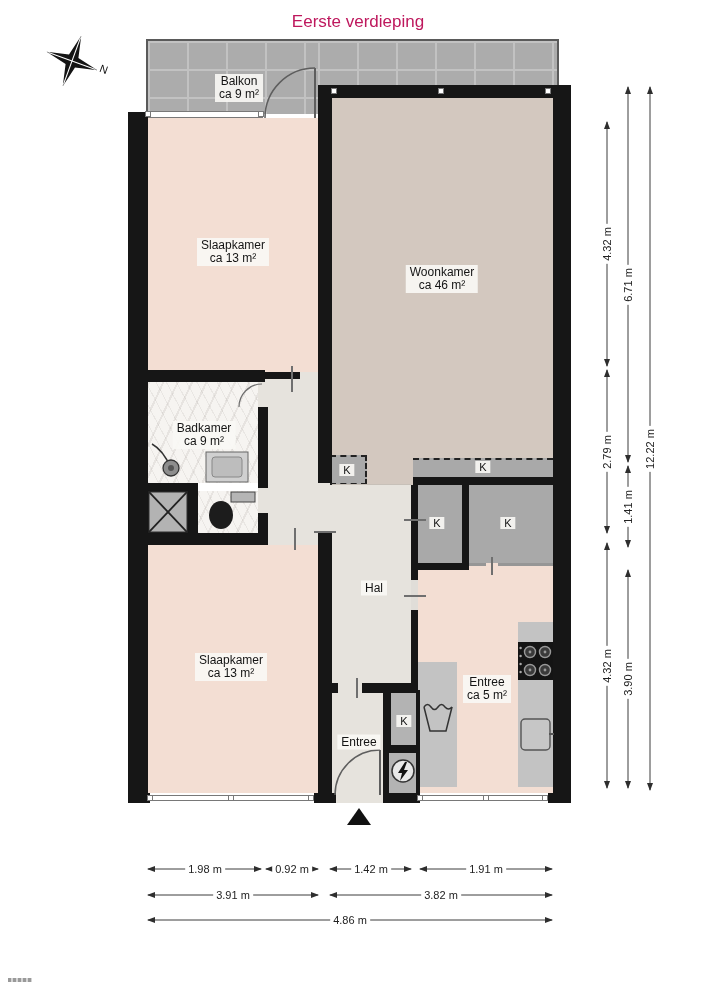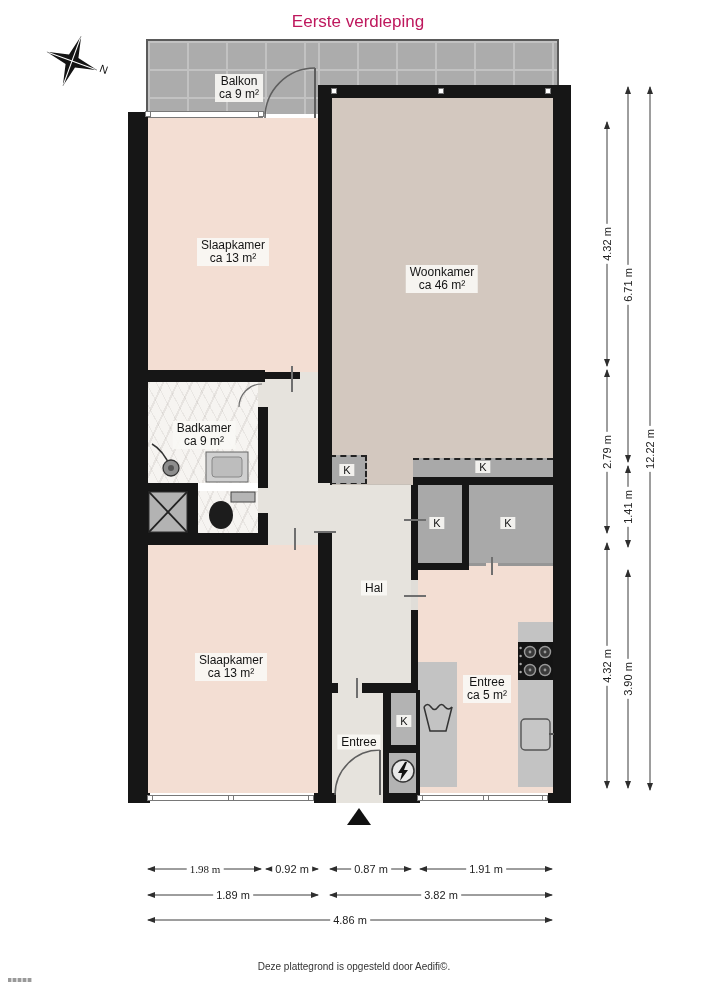--- a/index.html
+++ b/index.html
@@ -272,25 +272,24 @@
   <div class="chip kchip" style="left:404px;top:721px;">K</div>
 
   <div class="dim dimv" style="left:607px;top:244px;">4.32 m</div>
   <div class="dim dimv" style="left:607px;top:452px;">2.79 m</div>
   <div class="dim dimv" style="left:607px;top:666px;">4.32 m</div>
   <div class="dim dimv" style="left:628px;top:285px;">6.71 m</div>
   <div class="dim dimv" style="left:628px;top:507px;">1.41 m</div>
   <div class="dim dimv" style="left:628px;top:679px;">3.90 m</div>
   <div class="dim dimv" style="left:650px;top:449px;">12.22 m</div>
 
-  <div class="dim" style="left:205px;top:869px;font-family:Liberation Serif, serif;">1.98 m</div>
+  <div class="dim" style="left:205px;top:869px;">1.98 m</div>
   <div class="dim" style="left:292px;top:869px;">0.92 m</div>
-  <div class="dim" style="left:371px;top:869px;">0.87 m</div>
+  <div class="dim" style="left:371px;top:869px;">1.42 m</div>
   <div class="dim" style="left:486px;top:869px;">1.91 m</div>
-  <div class="dim" style="left:233px;top:895px;">1.89 m</div>
+  <div class="dim" style="left:233px;top:895px;">3.91 m</div>
   <div class="dim" style="left:441px;top:895px;text-align:center;">3.82 m</div>
   <div class="dim" style="left:350px;top:920px;">4.86 m</div>
 
   <div class="footer">
-    <div>Deze plattegrond is opgesteld door Aedifi©.</div>
   </div>
 
 </div>
 
 </body></html>

